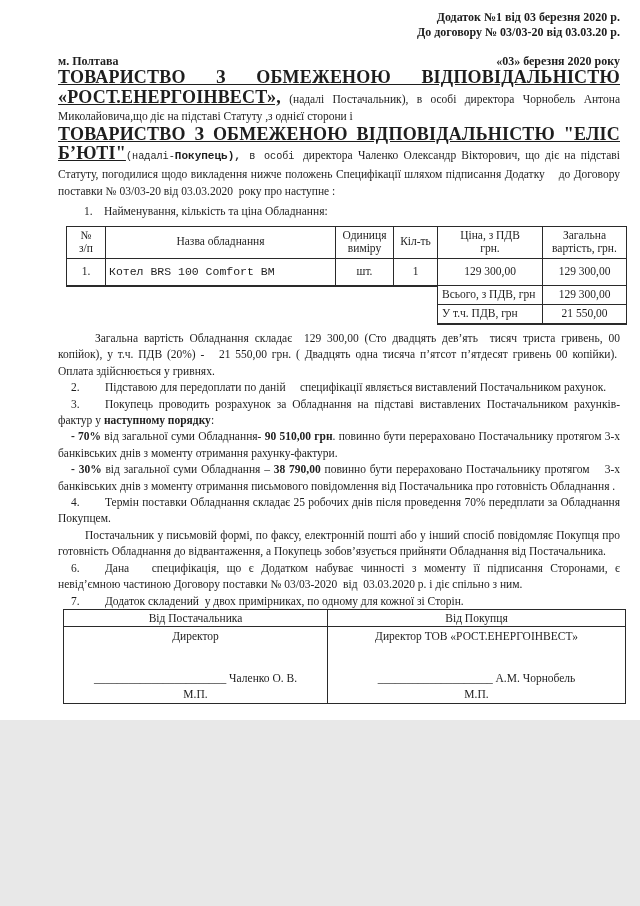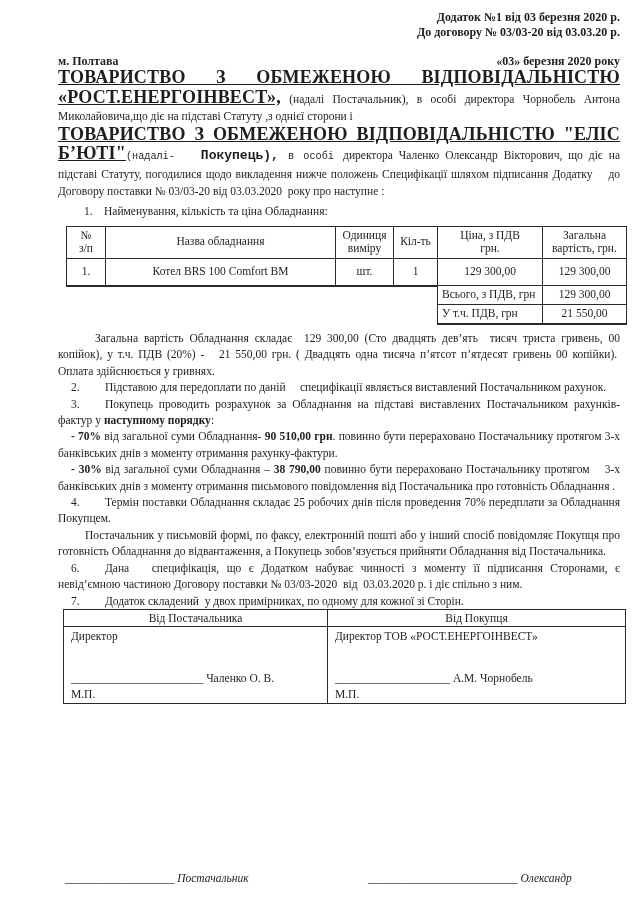--- a/index.html
+++ b/index.html
@@ -1,53 +1,53 @@
 <!DOCTYPE html>
 <html><head>
 <meta charset="utf-8">
 <style>
   html,body { margin:0; padding:0; background:#e8e8e8; }
   .page {
-    width:640px; height:906px; margin:0 auto; position:relative;
+    width:640px; height:720px; margin:0 auto; position:relative;
     background:#ffffff; color:#1e1e1e; overflow:hidden;
     font-family:"Liberation Serif","DejaVu Serif",serif;
     font-size:11.5px; box-sizing:border-box;
     padding:10px 20px 0 58px;
   }
   .doc-head-right { text-align:right; font-weight:bold; font-size:12px; line-height:15px; }
   .doc-head-center { text-align:center; font-weight:bold; font-size:12px; line-height:15px; margin-top:1px; }
   .city-row { display:flex; justify-content:space-between; font-weight:bold; font-size:12px; margin-top:13px; line-height:16px; }
   p { margin:0; }
   .para { text-align:justify; line-height:17.5px; }
   .company { font-weight:bold; text-decoration:underline; font-size:18px; letter-spacing:0.2px; }
   .mono { font-family:"Liberation Mono","DejaVu Sans Mono",monospace; font-size:10.2px; }
-  .mono-b { font-family:"Liberation Mono","DejaVu Sans Mono",monospace; font-size:13px; font-weight:bold;margin-left:26px; }
+  .mono-b { font-family:"Liberation Mono","DejaVu Sans Mono",monospace; font-size:11px; font-weight:bold; }
   .clause { text-align:justify; line-height:16.4px; }
   .clause1 { line-height:17px; margin-top:2px; text-indent:26px; }
   .cnum { display:inline-block; min-width:34px; text-indent:0; }
   .cnum1 { display:inline-block; min-width:20px; text-indent:0; }
   .intro-para { text-indent:37px; }
   .numbered { text-indent:13px; }
   .dash-para { text-indent:13px; }
   .plain-para { text-indent:27px; }
   b.seg { font-weight:bold; }
 
   table.spec-table { border-collapse:collapse; table-layout:fixed; width:560px; margin-left:8px; margin-top:6px; }
   table.spec-table td { border:1px solid #2a2a2a; text-align:center; vertical-align:middle; padding:1px 3px; line-height:13.5px; font-size:11.5px; overflow:hidden; }
   table.spec-table tr.hdr td { height:29px; }
   table.spec-table tr.data td { height:24px; }
-  table.spec-table td.name { text-align:center; }
+  table.spec-table td.name { text-align:left;font-family:Liberation Mono, monospace; }
   table.spec-table tr.data td.thick { border-bottom-width:2px; }
   table.spec-table tr.sum td { height:16px; }
   table.spec-table tr.sum td.empty { border:none; background:transparent; }
   table.spec-table td.lbl { text-align:left; padding-left:4px; }
   table.spec-table tr.sum-last td.bordered { border-bottom-width:2px; }
 
   table.sig-table { border-collapse:collapse; table-layout:fixed; width:562px; margin-left:5px; margin-top:0; }
-  table.sig-table td { border:1px solid #2a2a2a; vertical-align:top; padding:1px 7px; font-size:11.5px; line-height:16px; }
+  table.sig-table td { border:1px solid #2a2a2a; vertical-align:top; padding:1px 7px; font-size:11.5px; line-height:16px;text-align:center; }
   table.sig-table tr.hd td { text-align:center; height:16px; vertical-align:middle; padding:0; }
   .sig-fill { height:26px; }
   .sig-line { white-space:nowrap; }
   .bottom-sign { position:absolute; top:872px; left:0; width:640px; height:20px; font-size:11.5px;font-style:italic; }
   .bs-left { position:absolute; left:65px; white-space:nowrap; }
   .bs-right { position:absolute; left:368px; white-space:nowrap; }
 </style>
 </head>
 <body>
 

